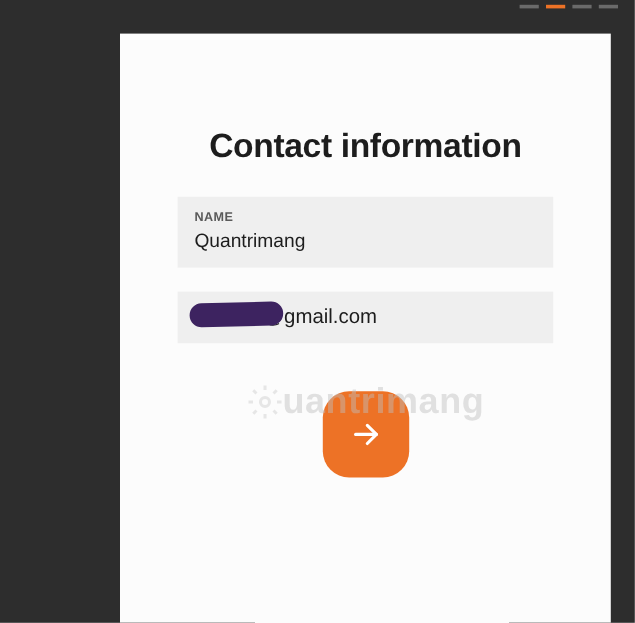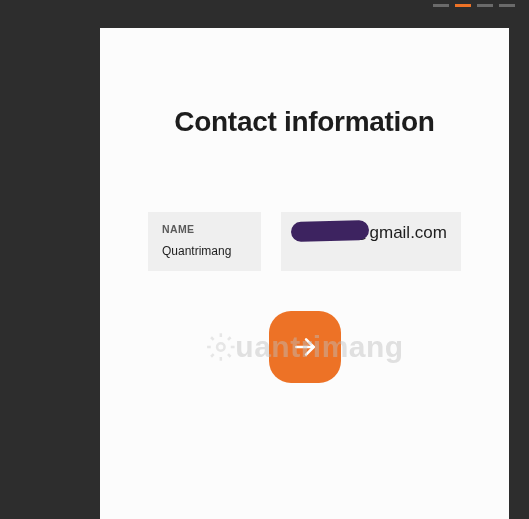--- a/index.html
+++ b/index.html
@@ -38,42 +38,42 @@
     bottom: 0;
     background: #fcfcfc;
     padding: 40px 48px 40px 48px;
   }
   .page-title {
     text-align: center;
     font-size: 28px;
     font-weight: 700;
     color: #1d1d1d;
     margin-top: 38px;
-    margin-bottom: 74px;
+    margin-bottom: 26px;
     letter-spacing: -0.3px;
   }
   .form {
     display: flex;
-    flex-direction: row;
+    flex-direction: column;
     gap: 20px;
   }
   .field {
     background: #efefef;
     padding: 11px 14px 12px 14px;
   }
   .field-label {
     font-size: 10.5px;
     font-weight: 600;
     letter-spacing: 0.4px;
     color: #5a5a5a;
     margin-bottom: 6px;
     text-transform: uppercase;
   }
   .field-value {
-    font-size: 12px;
+    font-size: 16px;
     color: #1d1d1d;
     font-weight: 500;
     font-family: inherit;
     border: none;
     background: transparent;
     width: 100%;
     outline: none;
   }
   .redacted-wrap {
     position: relative;
@@ -115,21 +115,20 @@
     transform: translateX(-50%);
     font-size: 30px;
     font-weight: 700;
     color: rgba(190,190,190,0.45);
     pointer-events: none;
     letter-spacing: 0.5px;
     white-space: nowrap;
     display: flex;
     align-items: center;
     gap: 0;
-    margin-top: 12px;
   }
   .watermark .gear {
     opacity: 0.5;
   }
 </style>
 </head>
 <body>
 
 <div class="progress-bar">
   <div class="progress-segment"></div>

